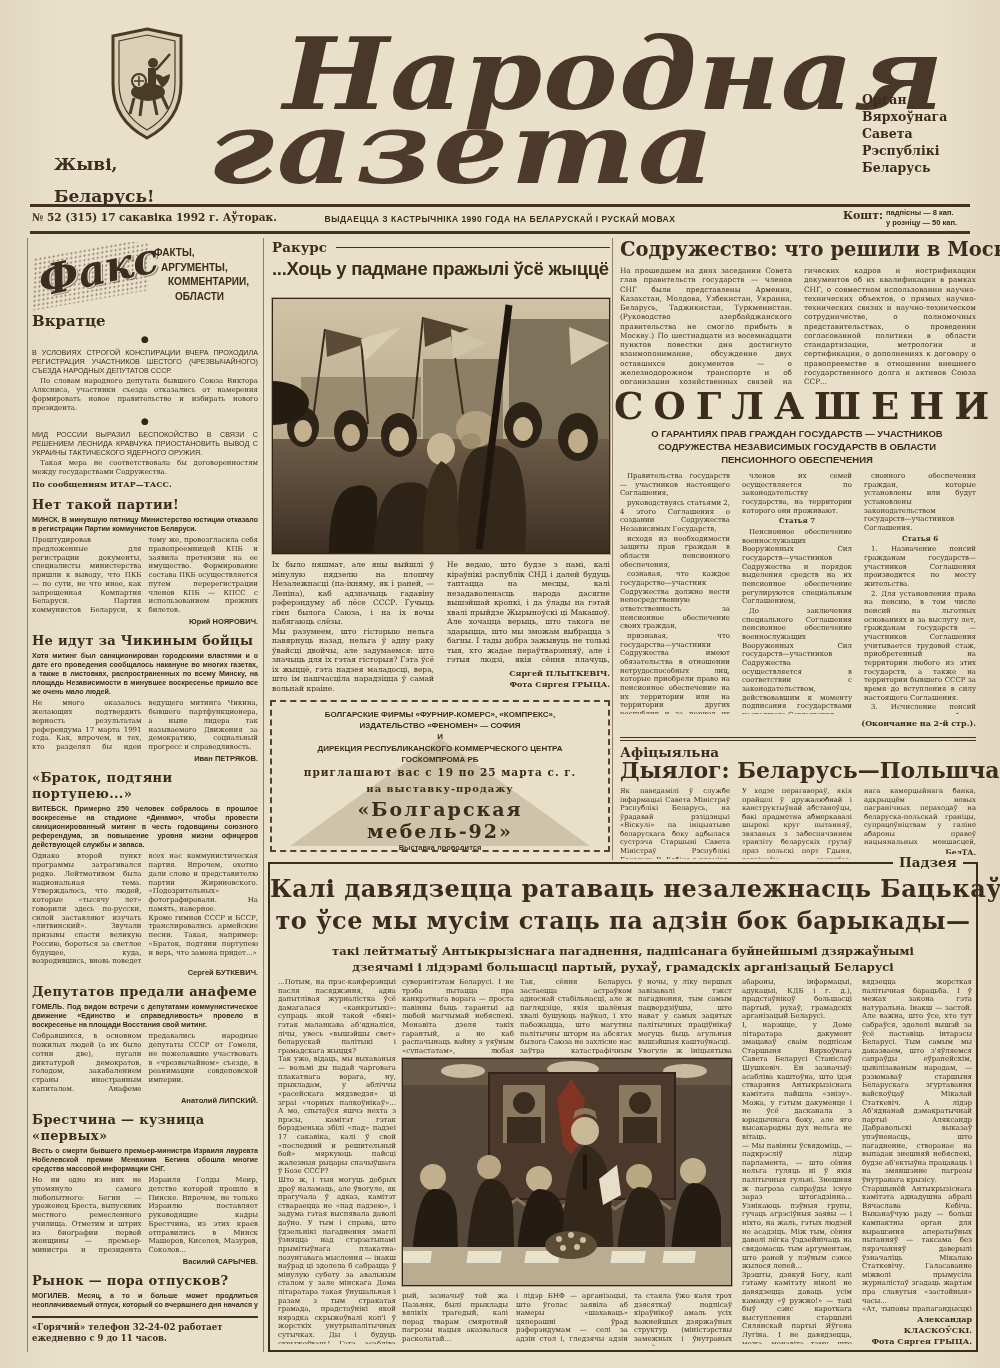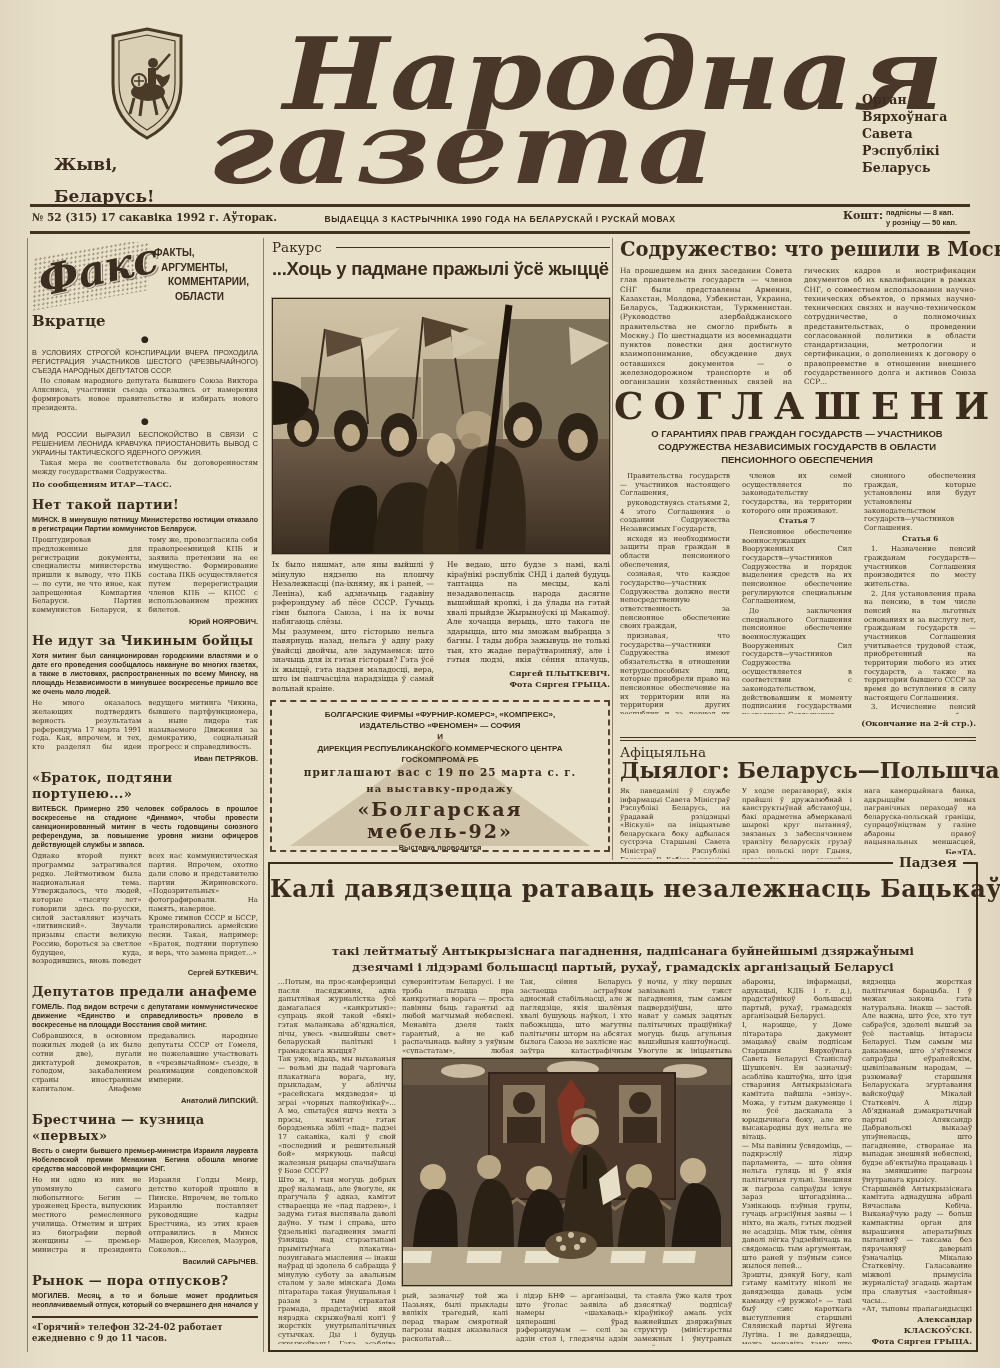--- a/index.html
+++ b/index.html
@@ -40,21 +40,21 @@
   .dot{ text-align:center;font-size:9px;margin:3px 0;color:#31251a}
   .blead{font-size:7.2px;font-weight:normal;line-height:1.28;text-align:justify;font-family:"Liberation Sans",sans-serif}
   .btxt{font-size:7px;line-height:1.26;text-align:justify;text-indent:8px;margin-top:2px}
   .srcline{font-size:8px;font-weight:bold;text-align:left;margin:3px 0 1px}
   .art-h{font-size:13px;font-weight:bold;margin:7px 0 3px;letter-spacing:.3px}
   .art-lead{font-size:7.1px;font-weight:bold;line-height:1.27;text-align:justify;font-family:"Liberation Sans",sans-serif}
   .art-body{font-size:7px;line-height:1.25;text-align:justify;margin-top:2px;column-count:2;column-gap:7px;white-space:pre-line}
   .art-sign{font-size:7.5px;font-weight:bold;text-align:right;margin-top:2px;font-family:"Liberation Sans",sans-serif}
   .hotline{border-top:2px solid #43321f;padding-top:4px;font-size:8.5px;font-weight:bold;line-height:1.35}
   
-  .sec-lbl{font-size:13.5px;font-weight:normal}
+  .sec-lbl{font-size:13.5px;font-weight:bold}
   .rak-head{font-size:18.5px;font-weight:bold;font-family:"Liberation Sans",sans-serif;letter-spacing:-.3px;white-space:nowrap}
   .body8{font-size:7.5px;line-height:1.27;text-align:justify;overflow:hidden;white-space:pre-line}
   .sign8{font-size:8px;font-weight:bold;line-height:1.4}
   .adbox{border:2px dashed #55412d;padding:7px 10px 4px;overflow:hidden}
   .ad-tri{position:absolute;left:50%;bottom:4px;transform:translateX(-50%);width:0;height:0;
           border-left:150px solid transparent;border-right:150px solid transparent;border-bottom:108px solid #c5b99e;opacity:.75}
   .ad-z{position:relative;z-index:1}
   .ad-s1{font-size:8px;font-weight:bold;line-height:1.4;font-family:"Liberation Sans",sans-serif}
   .ad-s2{font-size:10.5px;font-weight:bold;letter-spacing:1px;line-height:1.5}
   .ad-title{font-size:19px;font-weight:bold;letter-spacing:2px;margin:2px 0 1px}
@@ -325,20 +325,21 @@
   <div class="abs dia-head" style="left:620px;top:757px">Дыялог: Беларусь—Польшча</div>
   <div class="abs col70" style="left:620px;top:787px;width:110px;height:72px">Як паведамілі ў службе інфармацыі Савета Міністраў Рэспублікі Беларусь, на ўрадавай рэзідэнцыі «Віскулі» па ініцыятыве беларускага боку адбылася сустрэча Старшыні Савета Міністраў Рэспублікі Беларусь В. Кебіча з прэм'ер-міністрам Рэспублікі Польшча Я. Альшэўскім.</div>
   <div class="abs col70" style="left:742px;top:787px;width:110px;height:72px">У ходзе перагавораў, якія прайшлі ў дружалюбнай і канструктыўнай абстаноўцы, бакі прадметна абмеркавалі шырокі круг пытанняў, звязаных з забеспячэннем транзіту беларускіх грузаў праз польскі порт Гдыня, развіццём гандлёва-эканамічных сувязей паміж дзвюма краінамі, стварэннем сумес-</div>
   <div class="abs col70" style="left:864px;top:787px;width:112px;height:60px">нага камерцыйнага банка, адкрыццём новых пагранічных пераходаў на беларуска-польскай граніцы, супрацоўніцтвам у галіне абароны правоў нацыянальных меншасцей, праблемамі барацьбы са злачыннасцю. Абмеркаваны таксама перспектывы развіцця двухбаковых сувязей.</div>
   <div class="abs rt b" style="left:864px;top:848px;width:112px;font-size:7.5px">БелТА.</div>
 
   <div class="abs pz-box" style="left:268px;top:862px;width:710px;height:490px"></div>
   <div class="abs pz-lbl" style="left:893px;top:854px">Падзея</div>
 
   <div class="abs pz-h ctr" style="left:270px;top:874px;width:706px">Калі давядзецца ратаваць незалежнасць Бацькаўшчыны,</div>
+  <div class="abs pz-h ctr" style="left:270px;top:906px;width:706px">то ўсе мы мусім стаць па адзін бок барыкады—</div>
   <div class="abs pz-sub ctr" style="left:270px;top:944px;width:706px">такі лейтматыў Антыкрызіснага пагаднення, падпісанага буйнейшымі дзяржаўнымі</div>
   <div class="abs pz-sub ctr" style="left:270px;top:960px;width:706px">дзеячамі і лідэрамі большасці партый, рухаў, грамадскіх арганізацый Беларусі</div>
 
   <div class="abs pz-col" style="left:278px;top:978px;width:118px;height:366px">...Потым, на прэс-канферэнцыі пасля пасяджэння, адна дапытлівая журналістка ўсё дамагалася «канкрэтыкі»: супраць якой такой «бякі» гэтак маланкава аб'ядналіся, лічы, увесь «вышэйшы свет» беларускай палітыкі і грамадскага жыцця?
 Так ужо, відаць, мы выхаваныя — вольмі ды падай чарговага плакатнага ворага, ну, прыкладам, у абліччы «расейскага мядзведзя» ці зграі «чорных палкоўнікаў»... А мо, спытаўся яшчэ нехта з прэсы, камітэт гэтак борздзенька збілі «пад» падзеі 17 сакавіка, калі ў свой «последний и решительный бой» мяркуюць пайсці жалезныя рыцары спачыўшага ў Бозе СССР?
 Што ж, і тыя могуць добрых дроў наламаць, але ўвогуле, як прагучала ў адказ, камітэт ствараецца не «пад падзею», і задума гэтая выспявала даволі даўно. У тым і справа, што ўдзельнікі пагаднення змаглі ўзняцца над стэрэатыпамі прымітыўнага плакатна-лозунгавага мыслення — інакш наўрад ці здолела б сабрацца ў мінулую суботу за авальным сталом у зале мінскага Дома літаратара такая ўнушальная і разам з тым стракатая грамада, прадстаўнікі якой нярэдка скрыжоўвалі коп'і ў жорсткіх унутрыпалітычных сутычках. Ды і будуць скрыжоўваць! Гэта асабліва настойліва даводзіў Зянон Пазьняк: кожная з арганізацый захоўвае свой статус-кво, пагадненне не распаўсюджваецца на ўнутраныя праблемы, яно заснаванае на адным-адзіным прынцыпе — дзейнічаць супольна, калі навісла пагроза над</div>
   <div class="abs pz-col" style="left:402px;top:978px;width:112px;height:76px">суверэнітэтам Беларусі. І не трэба пытацца пра канкрэтнага ворага — проста павінны быць гарантыі ад любой магчымай небяспекі. Менавіта дзеля такіх гарантый, а не каб распачынаць вайну з уяўным «супастатам», любая самастойная дзяржава стварае, напрыклад, сваё войска. І дзяржаўны патрыятызм — зусім не пусты гук. У гісто-</div>
   <div class="abs pz-col" style="left:520px;top:978px;width:112px;height:76px">Так, сёння Беларусь застаецца астраўком адноснай стабільнасці, але ж паглядзіце, якія шалёныя хвалі бушуюць наўкол, і хто пабожыцца, што магутны палітычны шторм на абсягах былога Саюза не захлісне нас заўтра катастрафічным ударам цунамі?
 Вось чаму яшчэ напярэдадні суботняга збору прэм'ер Кебіч</div>
   <div class="abs pz-col" style="left:638px;top:978px;width:94px;height:76px">ў ночы, у ліку першых завізавалі тэкст пагаднення, тым самым пацвердзіўшы, што нават у самых зацятых палітычных праціўнікаў могуць быць агульныя вышэйшыя каштоўнасці.

